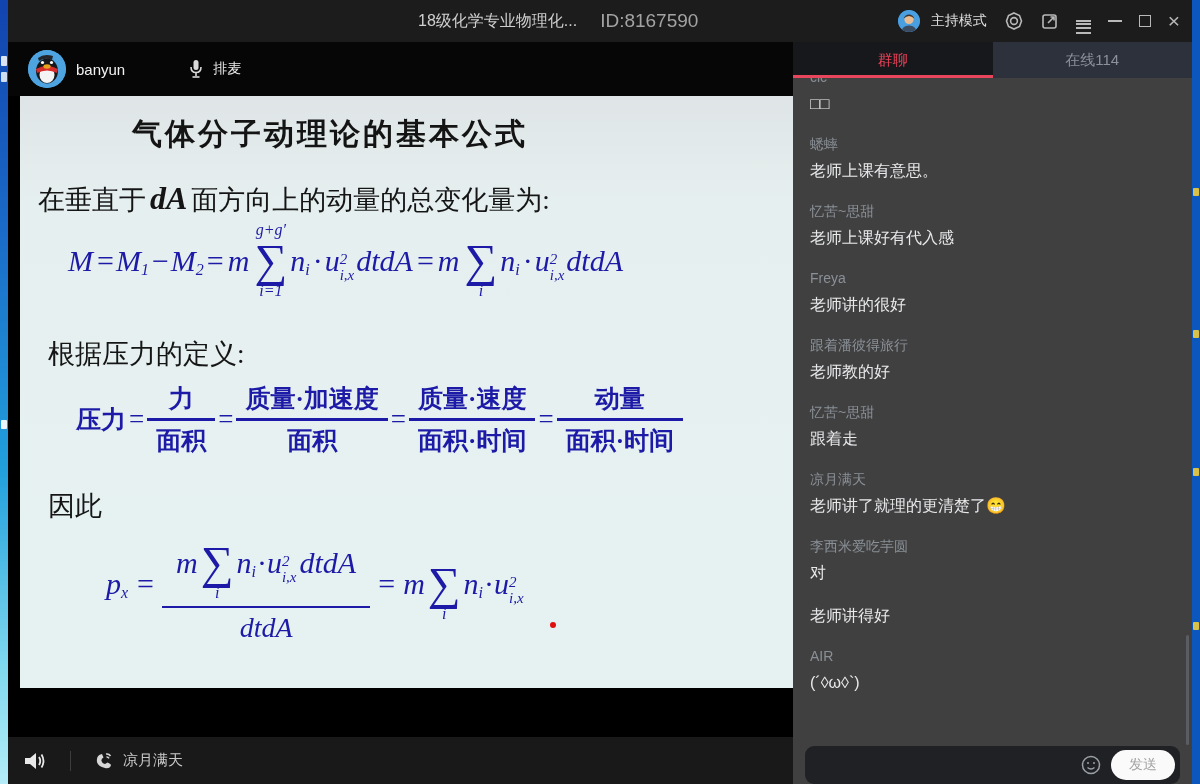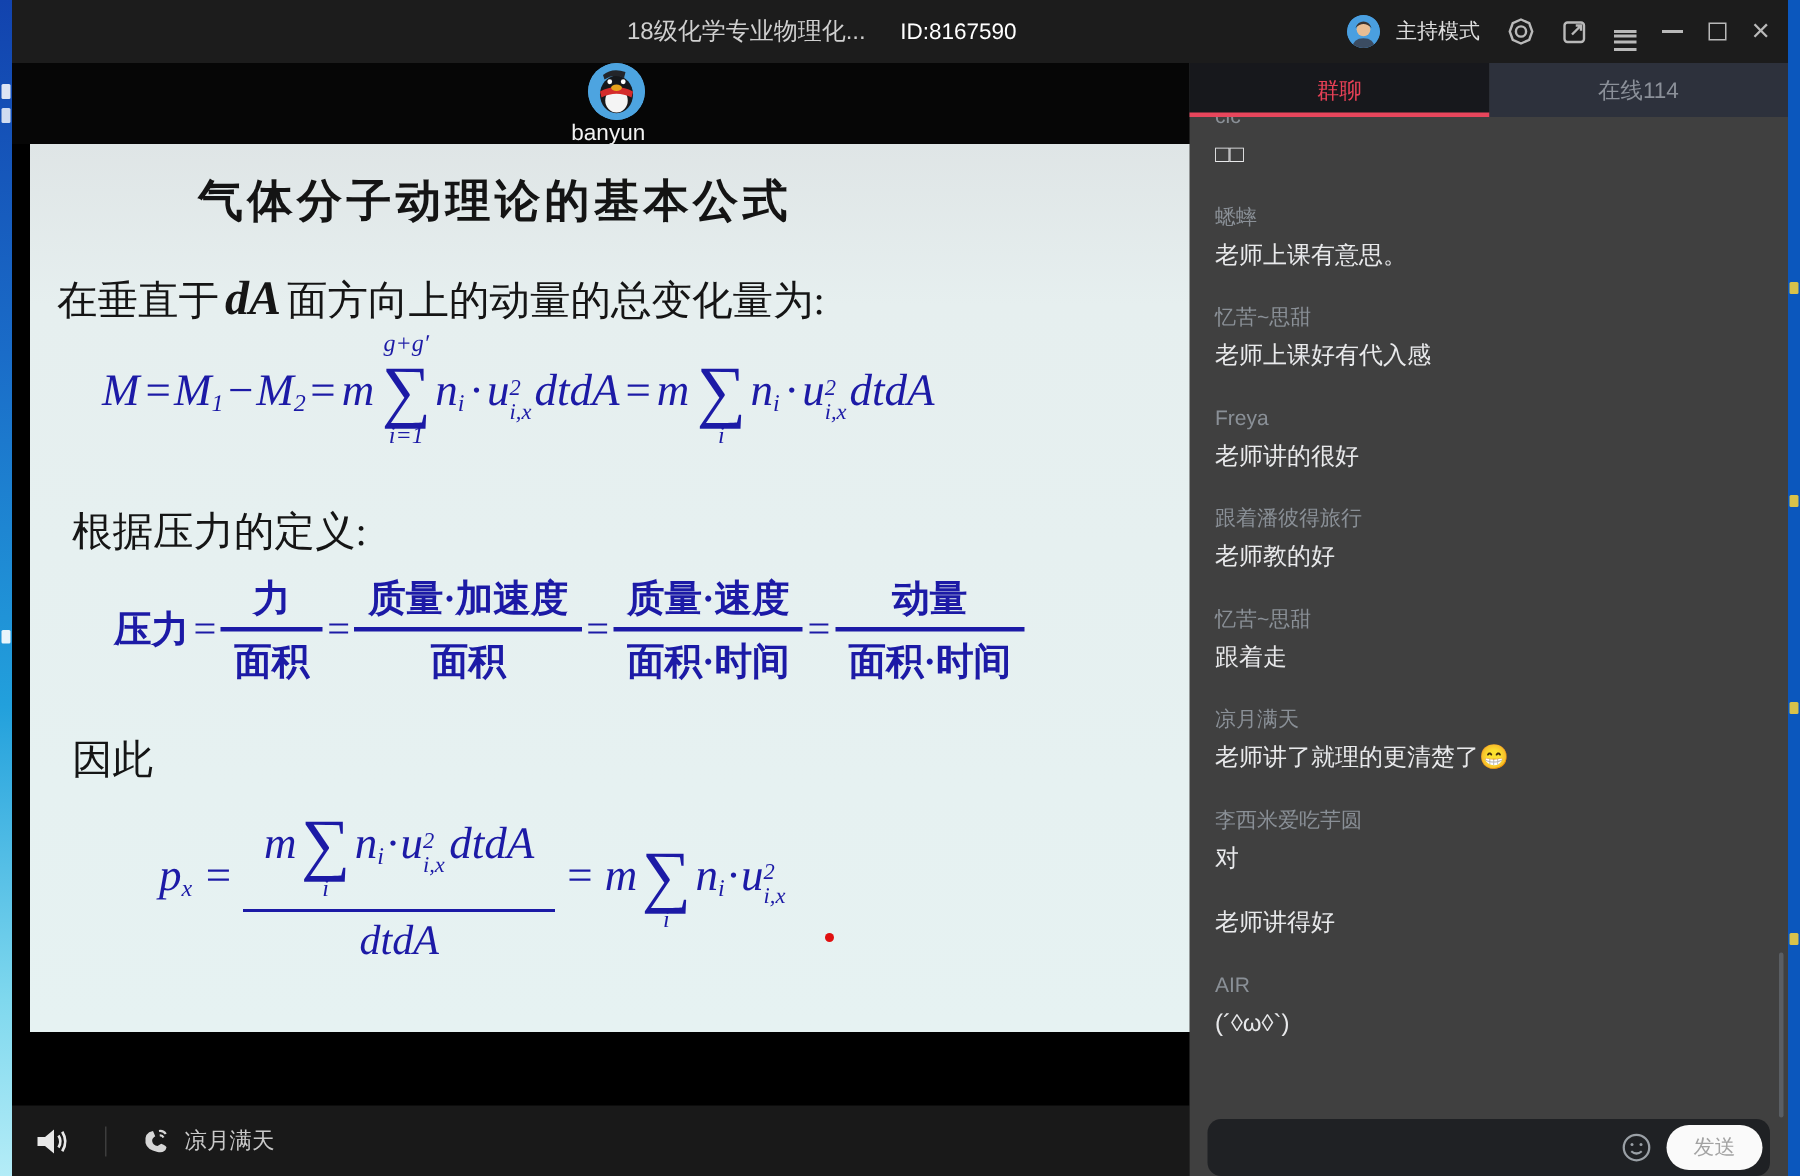--- a/index.html
+++ b/index.html
@@ -9,34 +9,34 @@
   
   .strip-left { position:absolute; left:0; top:0; width:8px; height:784px;
     background:linear-gradient(180deg,#1243ae 0%,#1a6cc8 30%,#22a0dc 60%,#7fd8ee 85%,#b4ecf7 100%); }
   .strip-right { position:absolute; right:0; top:0; width:8px; height:784px; background:#0b57bd; }
   .strip-mark { position:absolute; border-radius:1px; }
 
   
   .titlebar { position:absolute; left:8px; top:0; width:1184px; height:42px; background:#1c1c1c; }
   .title-center { position:absolute; left:410px; top:0; height:42px; display:flex; align-items:center; gap:23px; }
   .win-title { color:#cfcfcf; font-size:16px; }
-  .room-id { color:#ffffff; font-size:15px; }
+  .room-id { color:#a3a3a3; font-size:19px; }
   .tb-right { position:absolute; right:12px; top:0; height:42px; display:flex; align-items:center; gap:17px; }
   .host-avatar { width:22px; height:22px; border-radius:50%; overflow:hidden; background:#3f8fd0; }
   .host-mode { color:#dedede; font-size:14px; margin-left:-6px; }
   .tb-icon { display:flex; align-items:center; justify-content:center; cursor:pointer; }
   .min-glyph { width:14px; height:2px; background:#b9b9b9; }
   .max-glyph { width:12px; height:12px; border:1.5px solid #b9b9b9; }
   .close-glyph { color:#b9b9b9; font-size:21px; line-height:18px; }
   .menu-glyph span { display:block; width:15px; height:2px; background:#b9b9b9; margin:2.5px 0; }
 
   
   .stage { position:absolute; left:8px; top:42px; width:785px; height:742px; background:#000; }
   .streamer-bar { position:absolute; left:0; top:0; width:785px; height:54px; background:#060606;
-    display:flex; align-items:center;flex-direction:column; }
+    display:flex; align-items:center; }
   .penguin { width:38px; height:38px; border-radius:50%; margin-left:20px; overflow:hidden; background:#4da4e0; flex:none; }
   .streamer-name { color:#f2f2f2; font-size:15px; margin-left:10px; }
   .mic-btn { display:flex; align-items:center; gap:10px; margin-left:64px; cursor:pointer; }
   .mic-label { color:#e8e8e8; font-size:14px; }
 
   
   .slide { position:absolute; left:12px; top:54px; width:881px; height:592px;
     background:linear-gradient(180deg,#dfe5e6 0%,#e6efef 18%,#e6f2f2 100%);
     font-family:"Liberation Serif", serif; }
   .s-title { position:absolute; top:18px; left:112px; font-size:30px; font-weight:bold; color:#141414; letter-spacing:3px; }

